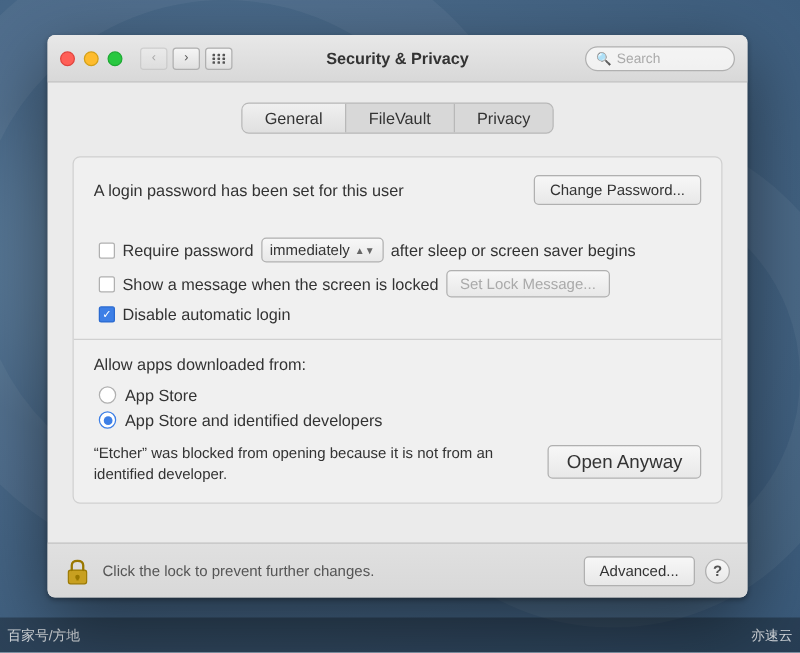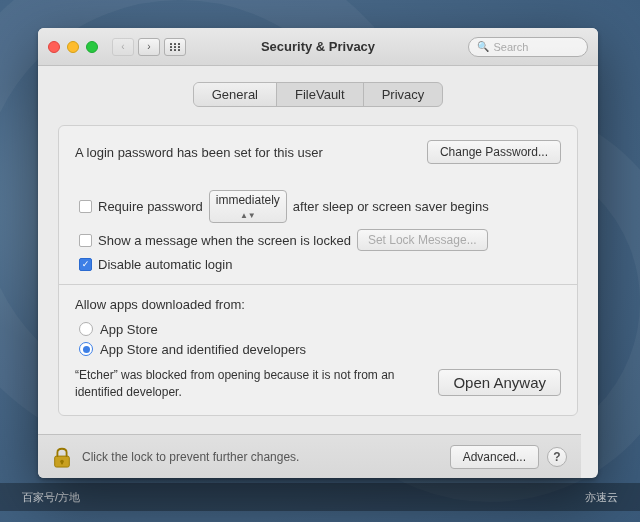--- a/index.html
+++ b/index.html
@@ -277,21 +277,20 @@
       display: inline-flex;
       align-items: center;
       background: linear-gradient(to bottom, #f7f7f7, #e8e8e8);
       border: 1px solid #b0b0b0;
       border-radius: 4px;
       padding: 2px 6px;
       font-size: 12px;
       color: #333;
       cursor: pointer;
       gap: 4px;
-      flex-direction: column;
     }
 
     .inline-select .arrow {
       font-size: 8px;
       color: #666;
     }
 
     .set-lock-btn {
       background: linear-gradient(to bottom, #f7f7f7, #e8e8e8);
       border: 1px solid #b0b0b0;
@@ -378,21 +377,21 @@
       cursor: pointer;
       white-space: nowrap;
       margin-top: 2px;
     }
 
     
     .bottom-bar {
       position: absolute;
       bottom: 0;
       left: 0;
-      right: 17px;
+      right: 0;
       height: 44px;
       background: linear-gradient(to bottom, #e0e0e0, #d8d8d8);
       border-top: 1px solid #c0c0c0;
       display: flex;
       align-items: center;
       padding: 0 14px;
     }
 
     .lock-icon {
       width: 20px;
@@ -429,28 +428,28 @@
       justify-content: center;
       font-size: 12px;
       color: #555;
       cursor: pointer;
       font-weight: bold;
     }
 
     
     .bottom-brand {
       position: absolute;
-      bottom: 11px;
+      bottom: 0;
       left: 0;
       right: 0;
       height: 28px;
       background: rgba(0,0,0,0.3);
       display: flex;
       align-items: center;
-      padding: 0 22px;
+      padding: 0 6px;
       z-index: 5;
     }
 
     .brand-text {
       font-size: 11px;
       color: rgba(255,255,255,0.8);
     }
 
     .brand-logo {
       margin-left: auto;

